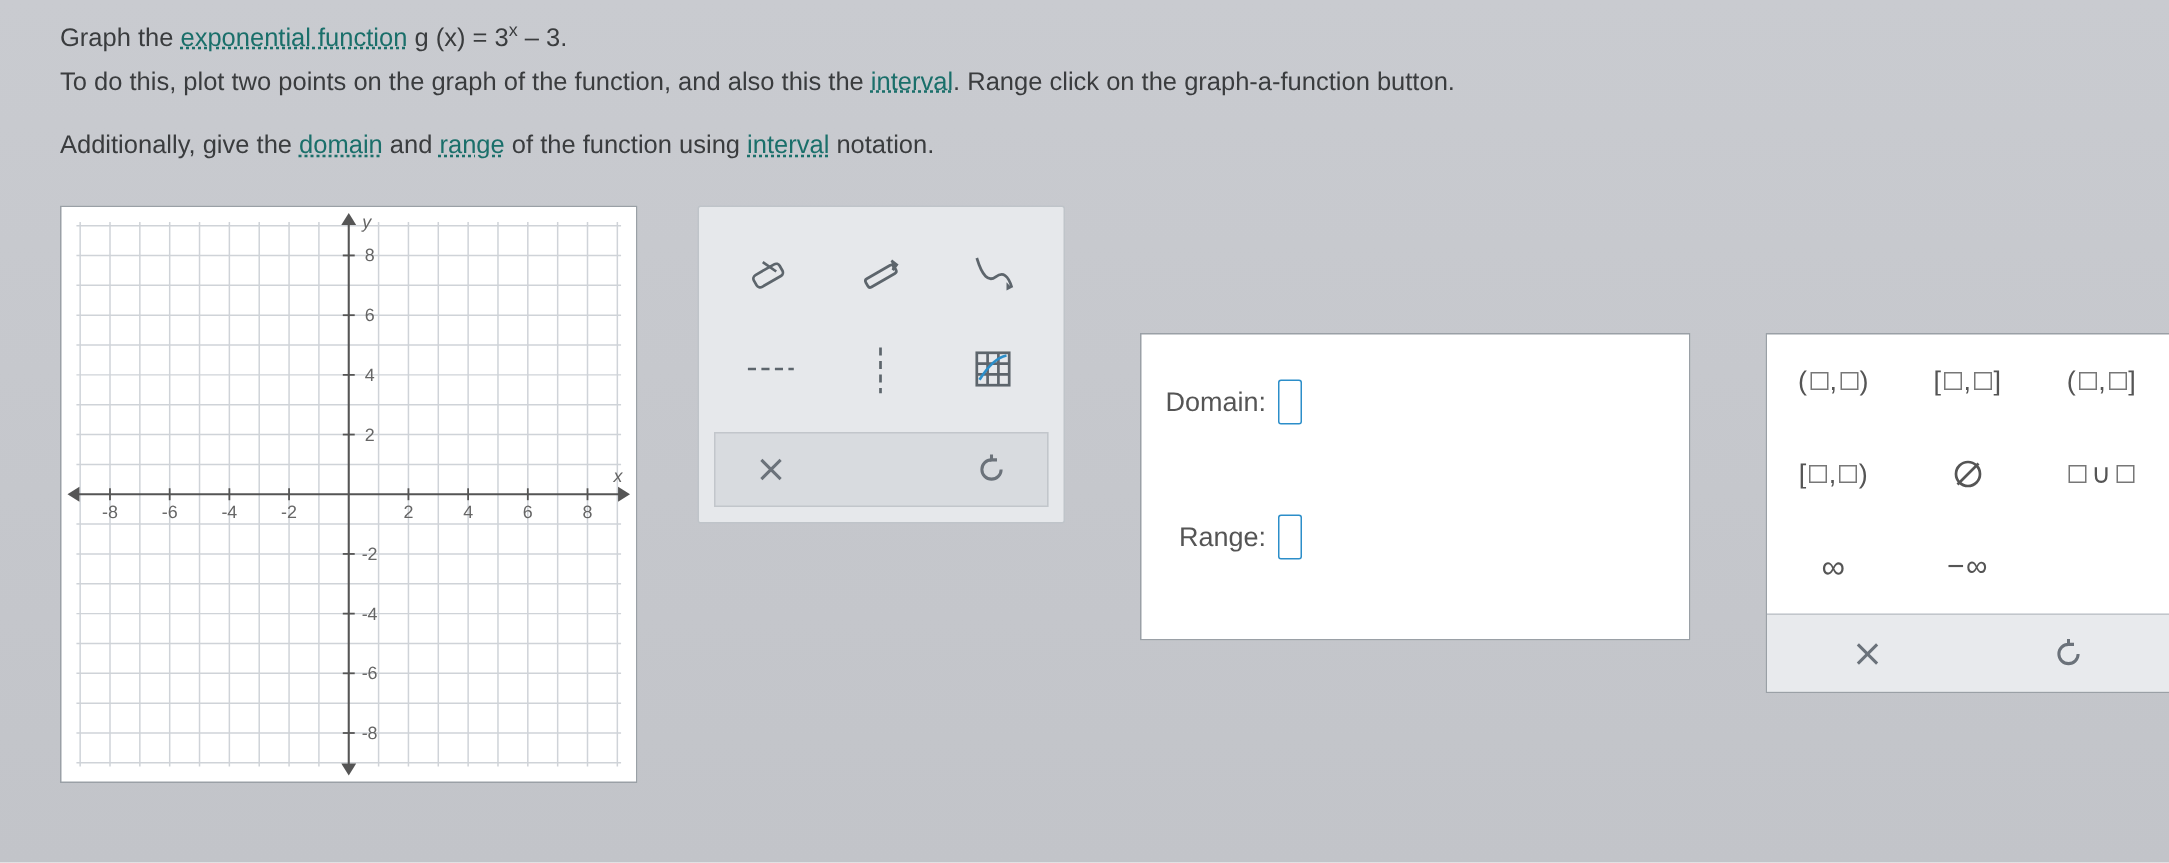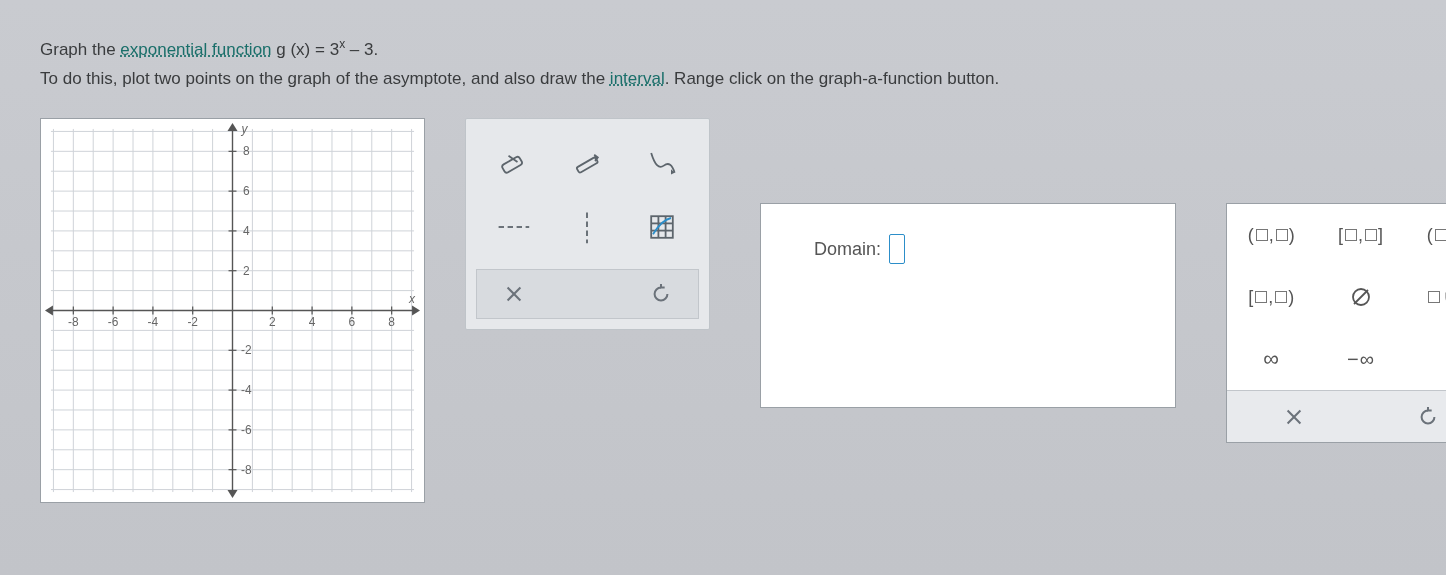--- a/index.html
+++ b/index.html
@@ -7,21 +7,21 @@
     width: 1446px;
     height: 575px;
     background: linear-gradient(180deg, #c9cbd0 0%, #c2c4c9 100%);
     font-family: Arial, sans-serif;
     font-size: 17px;
     color: #3a3c3e;
     padding: 10px 40px;
     position: relative;
     overflow: hidden;
   }
-  .instructions { line-height: 1.7; margin-top: 24px; }
+  .instructions { line-height: 1.7; }
   .underline-link { color: #1a6f6a; text-decoration: underline dotted; }
   .content-row {
     display: flex;
     gap: 40px;
     margin-top: 25px;
     align-items: flex-start;
   }
   .graph-panel {
     background: #fff;
     border: 1px solid #9aa0a6;
@@ -72,25 +72,25 @@
     width: 30px; height: 30px;
     display: flex; align-items: center; justify-content: center;
     color: #6b727a;
     cursor: pointer;
   }
   .action-btn svg { width: 22px; height: 22px; stroke: #6b727a; stroke-width: 2.2; fill: none; }
 
   .dr-panel {
     background: #fff;
     border: 1px solid #9aa0a6;
-    width: 416px;
+    width: 367px;
     height: 205px;
     margin-top: 85px;
     margin-left: 10px;
-    padding: 30px 40px;
+    padding: 30px 28px;
     display: flex;
     flex-direction: column;
     gap: 60px;
     flex-shrink: 0;
     font-size: 18px;
     color: #555;
     align-items: flex-end;
   }
   .dr-row { display: flex; align-items: center; gap: 8px; justify-content: flex-end; padding-right: 230px;}
   .dr-row .slot {
@@ -132,21 +132,24 @@
   }
 </style>
 </head>
 <body>
 
 <div class="instructions">
   <div>
     <span>Graph the </span><span class="underline-link">exponential function</span><span> g (x) = 3</span><sup style="font-size:12px">x</sup><span> – 3.</span>
   </div>
   <div>
-    <span>To do this, plot two points on the graph of the asymptote, and also draw the </span><span class="underline-link">interval</span><span>. Range click on the graph-a-function button.</span>
+    <span>To do this, plot two points on the graph of the function, and also this the </span><span class="underline-link">interval</span><span>. Range click on the graph-a-function button.</span>
+  </div>
+  <div style="margin-top:14px">
+    <span>Additionally, give the </span><span class="underline-link">domain</span><span> and </span><span class="underline-link">range</span><span> of the function using </span><span class="underline-link">interval</span><span> notation.</span>
   </div>
 </div>
 
 <div class="content-row">
 
   <div class="graph-panel">
     <svg viewBox="0 0 385 385">
 
       <g>
         
@@ -293,20 +296,24 @@
           </svg>
       </div>
     </div>
   </div>
 
   <div class="dr-panel">
     <div class="dr-row">
       <span>Domain:</span>
       <div class="slot"></div>
     </div>
+    <div class="dr-row">
+      <span>Range:</span>
+      <div class="slot"></div>
+    </div>
   </div>
 
   <div class="interval-panel">
     <div class="int-cell">(<span class="sq"></span>,<span class="sq"></span>)</div>
     <div class="int-cell">[<span class="sq"></span>,<span class="sq"></span>]</div>
     <div class="int-cell">(<span class="sq"></span>,<span class="sq"></span>]</div>
     <div class="int-cell">[<span class="sq"></span>,<span class="sq"></span>)</div>
     <div class="int-cell" style="font-size:24px">
       <svg width="22" height="22" viewBox="0 0 22 22">
           <circle cx="11" cy="11" r="8" fill="none" stroke="#555" stroke-width="1.8"></circle>

